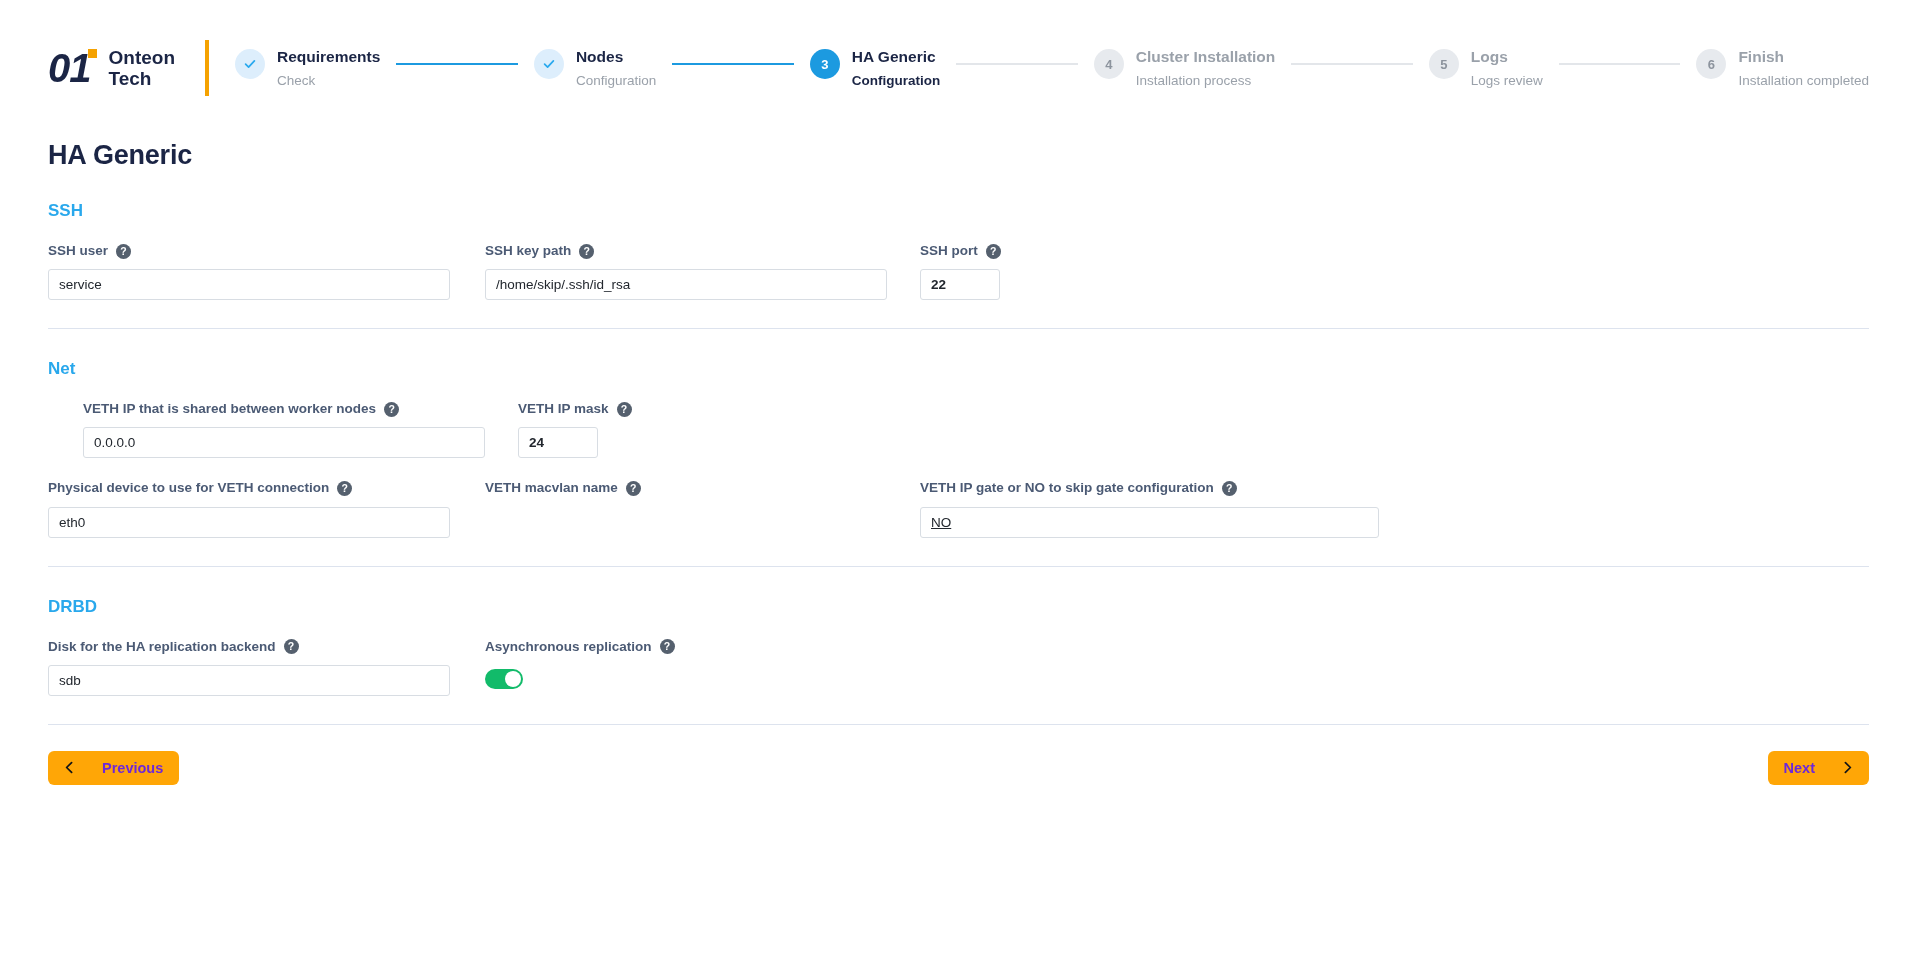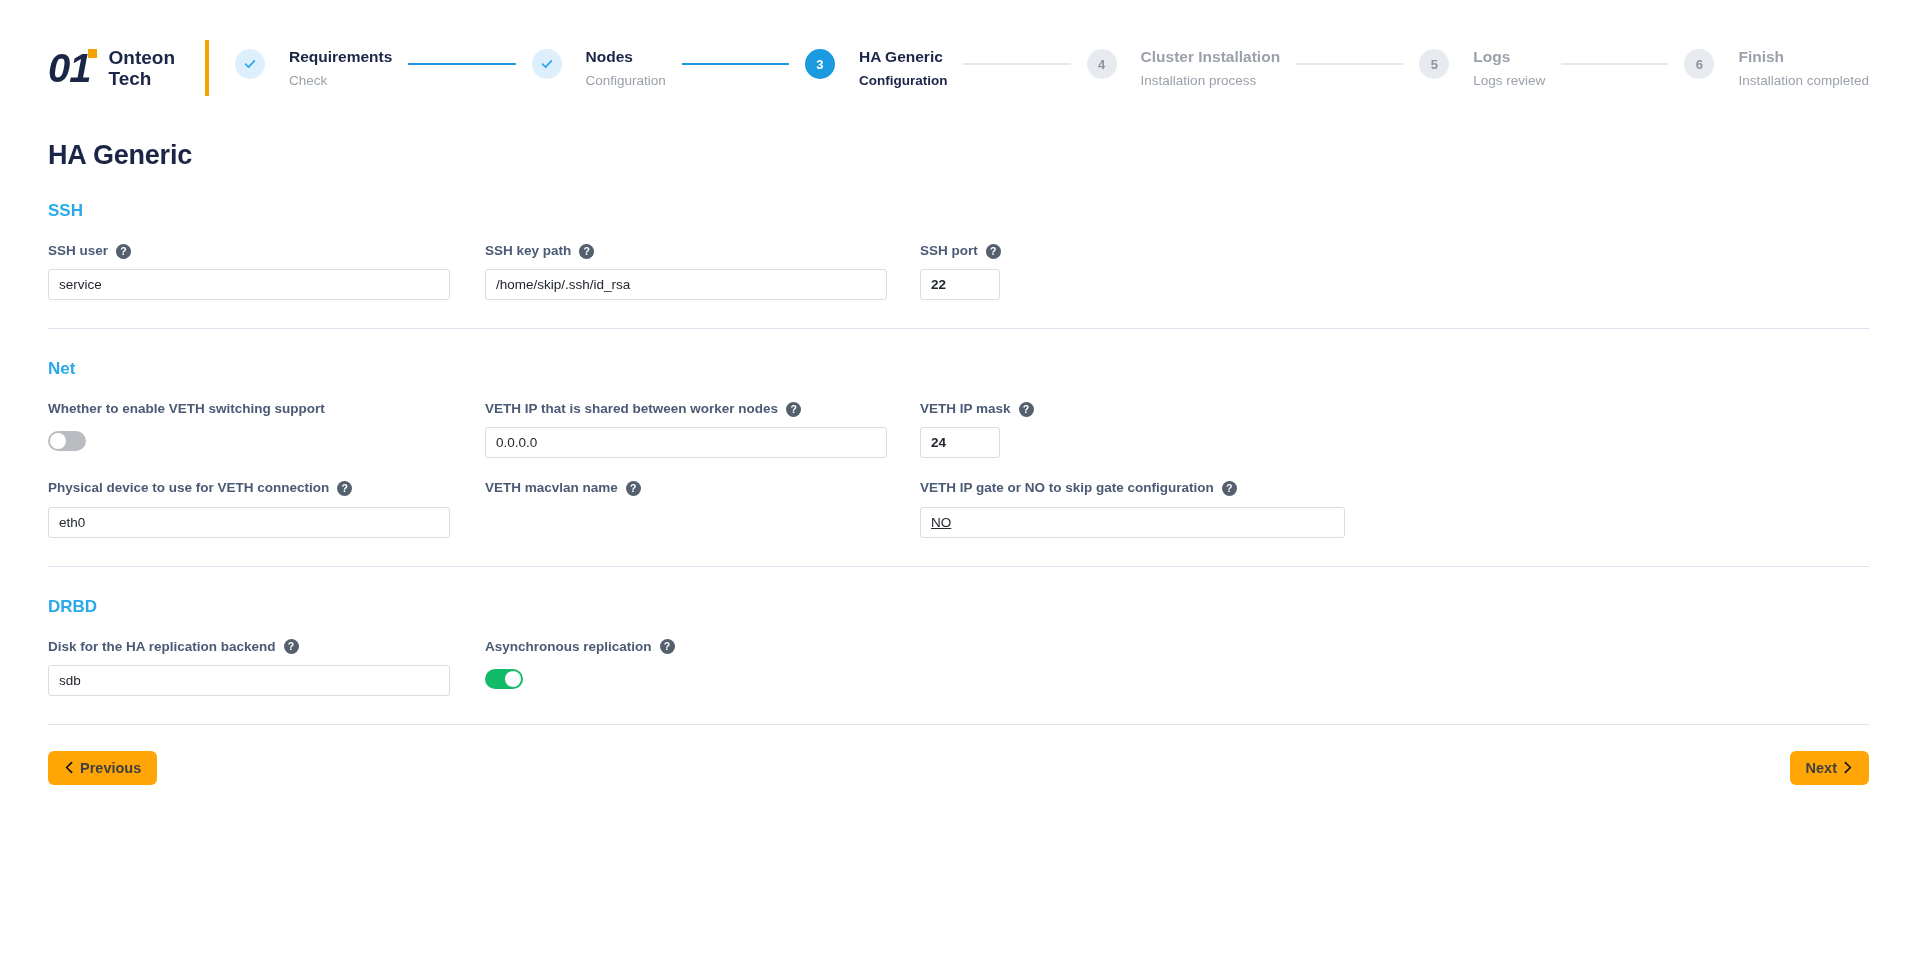--- a/index.html
+++ b/index.html
@@ -74,21 +74,21 @@
     justify-content: center;
     font-size: 13px;
     font-weight: 600;
     flex: 0 0 auto;
     margin-top: 2px;
   }
   .step-circle.done { background: #ddeefc; color: #2aa9ee; }
   .step-circle.active { background: #1c9ae0; color: #ffffff; }
   .step-circle.todo { background: #e7eaee; color: #8d949e; }
   .step-circle svg { display: block; }
-  .step-text { margin-left: 24px; white-space: nowrap; }
+  .step-text { margin-left: 12px; white-space: nowrap; }
   .step-title {
     font-size: 15.5px;
     font-weight: 700;
     line-height: 1.25;
   }
   .step-title.done, .step-title.active { color: #1b2545; }
   .step-title.todo { color: #9aa1aa; }
   .step-sub {
     font-size: 13.5px;
     margin-top: 6px;
@@ -168,21 +168,21 @@
     border-radius: 3px;
     background: #ffffff;
     display: flex;
     align-items: center;
     padding: 0 10px;
     font-size: 13.5px;
     color: #22272e;
     width: 100%;
   }
   .input.w-short { width: 80px; font-weight: bold; }
-  .input.w-long { width: 425px; text-decoration: underline; }
+  .input.w-long { width: 459px; text-decoration: underline; }
 
   
   .toggle {
     margin-top: 14px;
     width: 38px; height: 20px;
     border-radius: 10px;
     position: relative;
     display: block;
   }
   .toggle.off { background: #b9bcc0; }
@@ -205,25 +205,25 @@
     margin-top: 26px;
   }
   .btn {
     background: #ffa606;
     border: none;
     border-radius: 6px;
     height: 34px;
     padding: 0 16px;
     display: inline-flex;
     align-items: center;
-    gap: 5px;
+    gap: 27px;
     font-family: "Liberation Sans", sans-serif;
     font-size: 14.5px;
     font-weight: 700;
-    color: #404040;
+    color: #6d28d9;
     cursor: pointer;
   }
   .chev { display: block; }
 </style>
 </head>
 <body>
 
 <div class="header">
 
   <div class="brand">
@@ -339,28 +339,20 @@
       </div>
       <div class="input w-short">22</div>
     </div>
   </div>
 
   <div class="divider"></div>
 
   <div class="section-title">Net</div>
 
   <div class="row">
-    <div class="col-1">
-      <div class="field-label">
-        <span>Whether to enable VETH switching support</span>
-      </div>
-      <div class="toggle off">
-        <span class="knob"></span>
-      </div>
-    </div>
 
     <div class="gap-a"></div>
 
     <div class="col-2">
       <div class="field-label">
         <span>VETH IP that is shared between worker nodes</span>
         <span class="help-icon">?</span>
       </div>
       <div class="input">0.0.0.0</div>
     </div>

